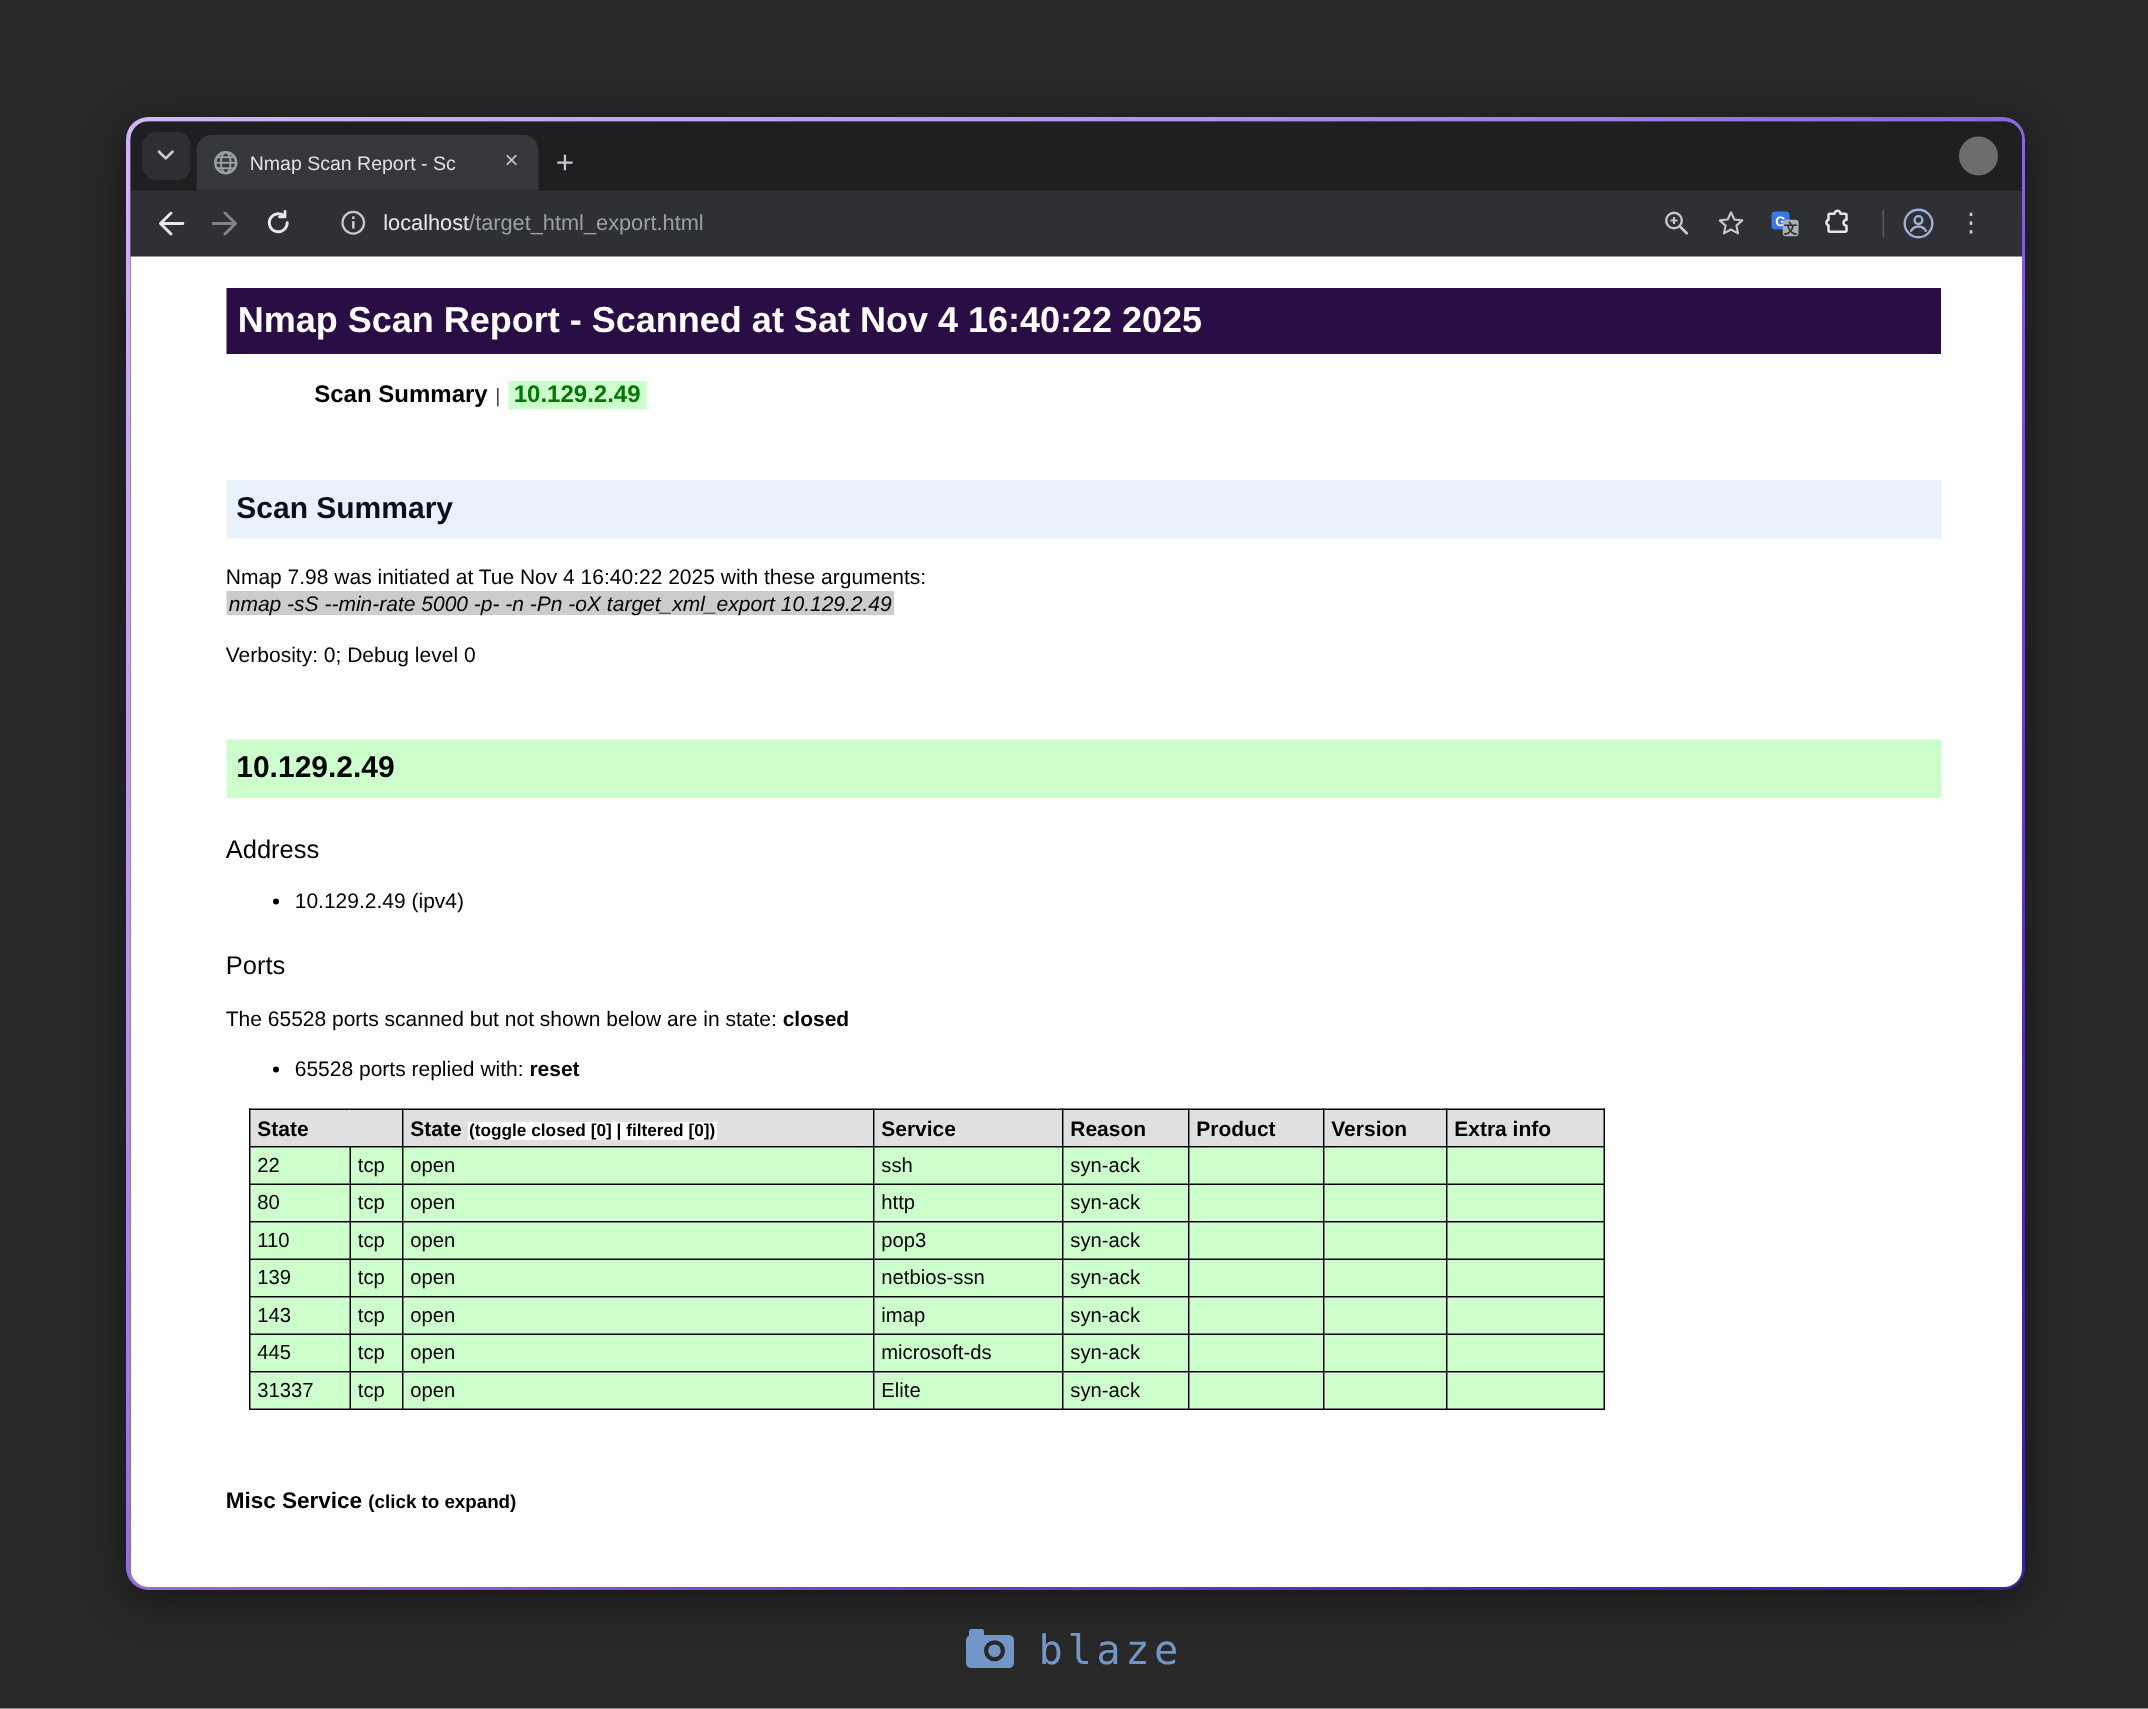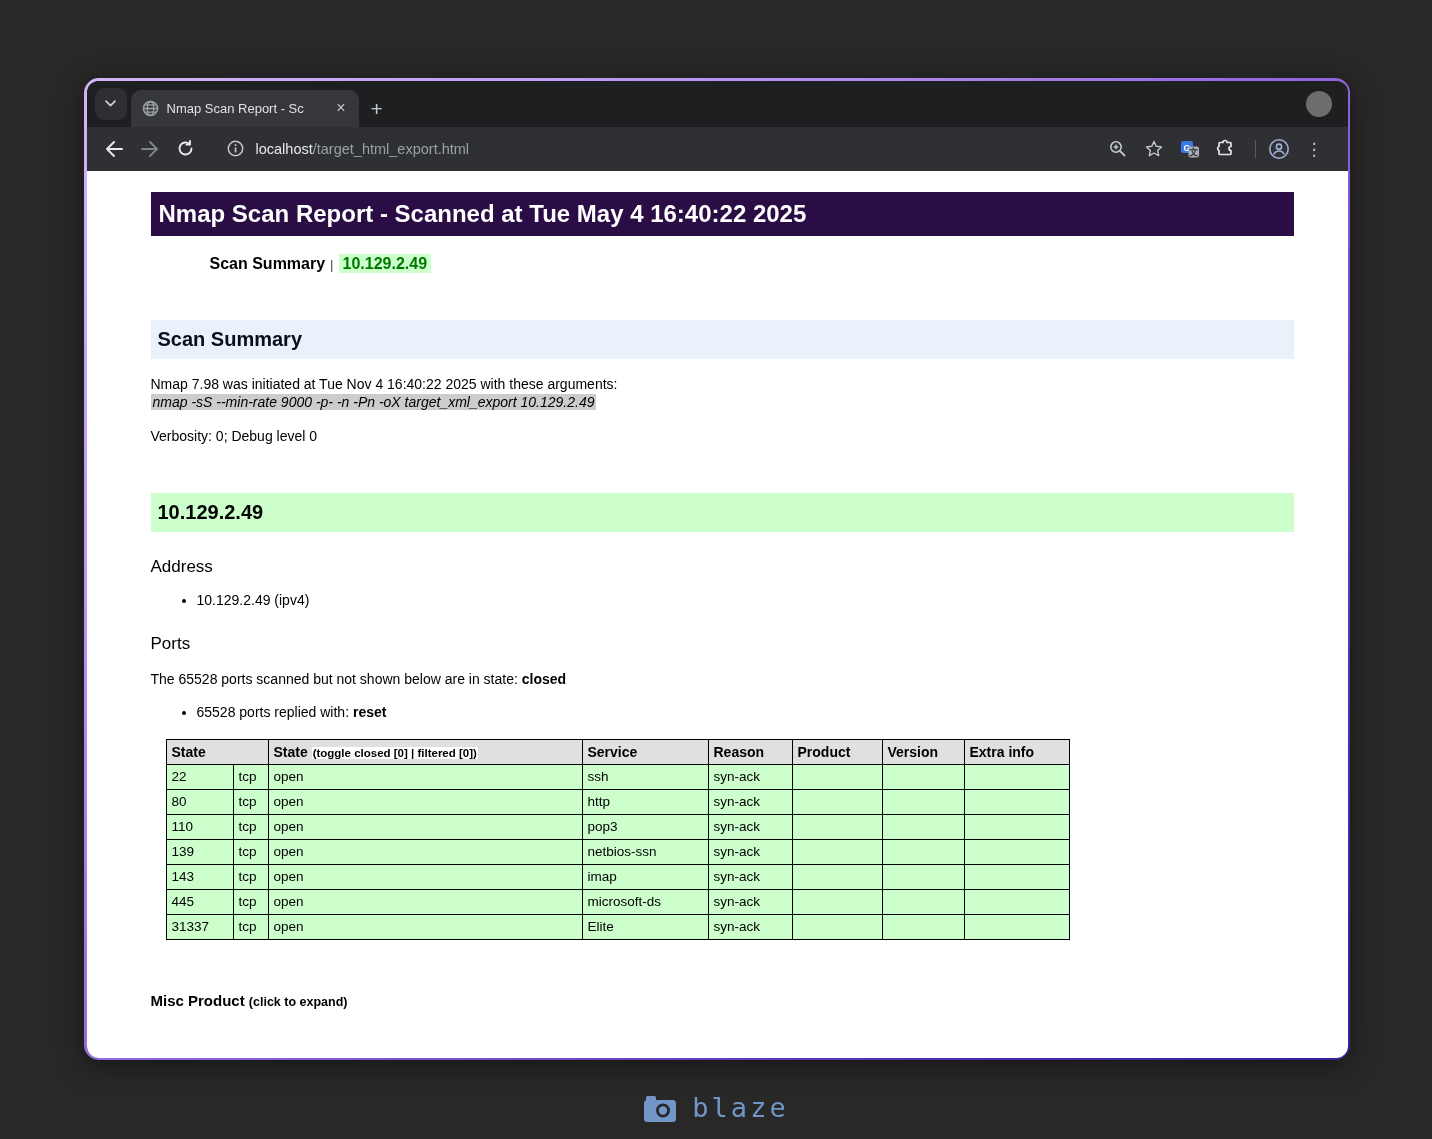--- a/index.html
+++ b/index.html
@@ -93,22 +93,22 @@
   }
   table.ports th { background:#E0E0E0; font-weight:bold; font-size:14px; }
   table.ports td { background:#CCFFCC; }
   .toggle-note { font-size:11.5px; font-weight:bold; background:#ffffff; padding:0 1px; cursor:pointer; }
 
   .misc { margin:52px 0 0 0; font-size:15px; font-weight:bold; cursor:pointer; }
   .misc-hint { font-size:12.5px; font-weight:bold; }
 
   
   .watermark {
-    position:absolute; left:0; right:0; bottom:16px; height:48px;
-    display:flex; align-items:flex-end; justify-content:center; gap:15px;
+    position:absolute; left:0; right:0; bottom:6px; height:48px;
+    display:flex; align-items:flex-start; justify-content:center; gap:15px;
   }
   .wm-text { font-family:"DejaVu Sans Mono","Liberation Mono",monospace; font-size:27px; color:#7396c8; letter-spacing:3px; }
 
   svg { display:block; }
 </style>
 </head>
 <body>
 
 <div class="stage">
 
@@ -198,31 +198,31 @@
               <circle cx="11" cy="11" r="9.2" fill="none" stroke="#9fb0d8" stroke-width="1.6"></circle>
               <circle cx="11" cy="8.7" r="2.6" fill="none" stroke="#9fb0d8" stroke-width="1.6"></circle>
               <path d="M5.8 16.5 a5.6 5.6 0 0 1 10.4 0" fill="none" stroke="#9fb0d8" stroke-width="1.6"></path>
             </svg>
           </div>
           <div class="kebab">⋮</div>
         </div>
       </div>
 
       <div class="page">
-        <div class="r-h1">Nmap Scan Report - Scanned at Tue May 4 16:40:22 2025</div>
+        <div class="r-h1">Nmap Scan Report - Scanned at Sat Nov 4 16:40:22 2025</div>
 
         <div class="r-nav">
           <a class="nav-summary">Scan Summary</a><span class="nav-sep">|</span><a class="nav-host">10.129.2.49</a>
         </div>
 
         <div class="r-h2">Scan Summary</div>
 
         <p class="r-p">
           <span>Nmap 7.98 was initiated at Tue Nov 4 16:40:22 2025 with these arguments:</span><br>
-          <span class="cmd">nmap -sS --min-rate 9000 -p- -n -Pn -oX target_xml_export 10.129.2.49</span>
+          <span class="cmd">nmap -sS --min-rate 5000 -p- -n -Pn -oX target_xml_export 10.129.2.49</span>
         </p>
         <p class="r-p">Verbosity: 0; Debug level 0</p>
 
         <div class="r-h2 green">10.129.2.49</div>
 
         <div class="r-h3">Address</div>
         <ul class="r-ul">
           <li>10.129.2.49 (ipv4)</li>
         </ul>
 
@@ -322,21 +322,21 @@
                 <td>Elite</td>
                 <td>syn-ack</td>
                 <td></td>
                 <td></td>
                 <td></td>
               </tr>
             </tbody>
         </table>
 
         <div class="misc">
-          <span>Misc Product</span>
+          <span>Misc Service</span>
           <span class="misc-hint"> <span>(click to expand)</span></span>
         </div>
       </div>
 
     </div>
   </div>
 
   <div class="watermark">
     <span>
       <svg width="34" height="28" viewBox="0 0 34 28">

